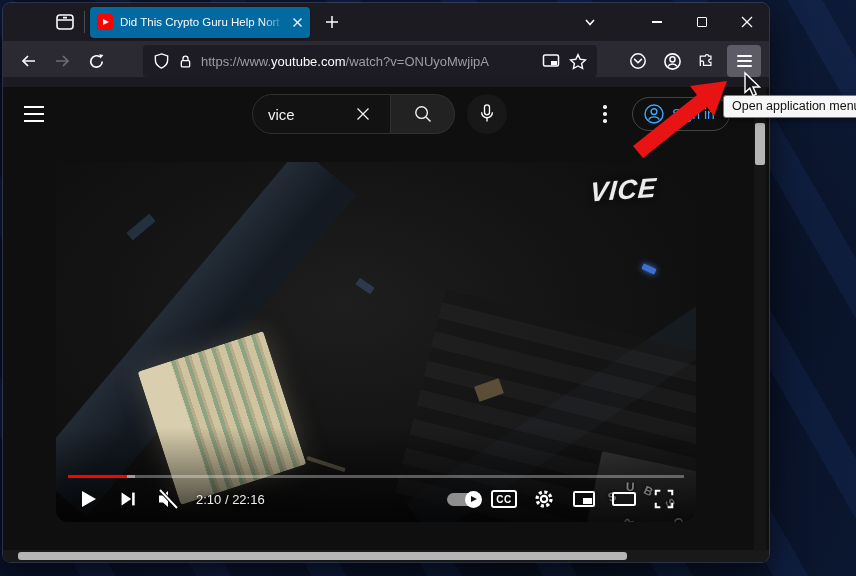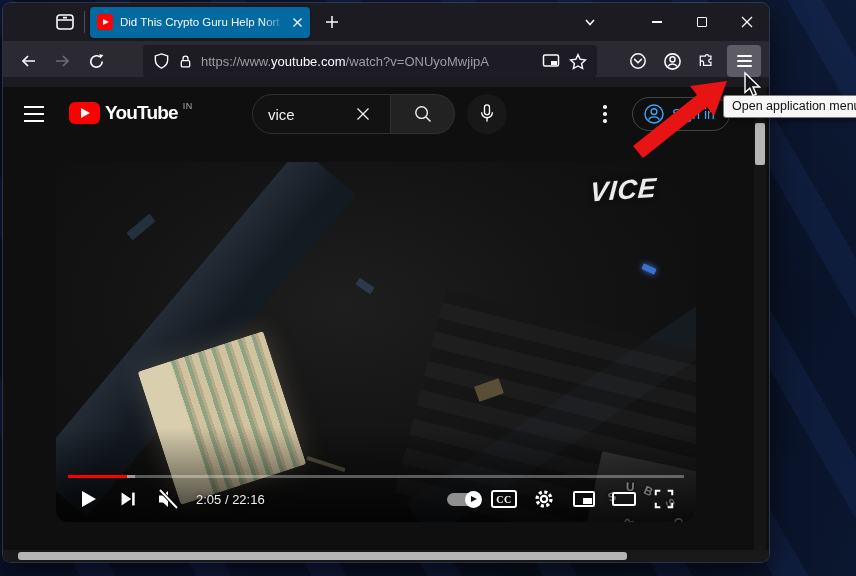--- a/index.html
+++ b/index.html
@@ -96,21 +96,21 @@
   .roof-letters span:nth-child(8){ left:50px; top:72px; transform:rotate(-52deg); }
   .roof-letters span:nth-child(9){ left:12px; top:56px; transform:rotate(-80deg); }
   .ctl-shade{ position:absolute; left:0; right:0; bottom:0; height:95px; background:linear-gradient(transparent, rgba(0,0,0,.75)); }
   .progress{ position:absolute; left:12px; right:12px; bottom:44px; height:3.5px; display:flex; }
   .prog-played{ width:59px; background:#f00; }
   .prog-buffer{ width:8px; background:rgba(255,255,255,.6); }
   .prog-rest{ flex:1; background:rgba(255,255,255,.32); }
   .controls{ position:absolute; left:12px; right:12px; bottom:4px; height:38px; display:flex; align-items:center; }
   .pc-btn{ width:40px; height:38px; display:flex; align-items:center; justify-content:center; flex:0 0 auto; }
   .time{ color:#eee; font-size:13px; margin-left:8px; white-space:nowrap; text-shadow:0 0 4px rgba(0,0,0,.8); }
-  .right-ctls{ margin-left:auto; display:flex; align-items:center;font-family:Liberation Serif, serif; }
+  .right-ctls{ margin-left:auto; display:flex; align-items:center; }
   .autoplay{ width:34px; height:13px; background:#8f8f8f; border-radius:7px; position:relative; }
   .autoplay i{ position:absolute; right:-1px; top:-2px; width:17px; height:17px; border-radius:50%; background:#fff; display:flex; align-items:center; justify-content:center; }
   .autoplay i b{ width:0; height:0; border-left:6px solid #111; border-top:3.5px solid transparent; border-bottom:3.5px solid transparent; display:block; margin-left:1px; }
   .cc-badge{ border:2px solid #fff; border-radius:3px; color:#fff; font-size:10px; font-weight:bold; padding:1.5px 3.5px; letter-spacing:.5px; }
   .mini-ico{ width:22px; height:16px; border:2px solid #fff; border-radius:2px; position:relative; }
   .mini-ico i{ position:absolute; right:1px; bottom:1px; width:9px; height:6px; background:#fff; display:block; }
   .theater-ico{ width:24px; height:14px; border:2px solid #fff; border-radius:2px; }
 
   
   .below-title{ position:absolute; left:16px; top:448px; width:722px; height:14px; overflow:hidden; }
@@ -246,27 +246,20 @@
     </div>
   </div>
 
   <div class="page">
 
     <div class="yt-header">
       <div class="yt-guide">
         <b></b>
           <b></b>
           <b></b>
-      </div>
-      <div class="yt-logo">
-        <span class="yt-logo-badge">
-            <i></i>
-          </span>
-        <span class="yt-wordmark">YouTube</span>
-        <span class="yt-country">IN</span>
       </div>
 
       <div class="yt-search">
         <div class="yt-search-field">
           <input value="vice" style="">
           <span class="yt-clear">
             <svg width="16" height="16" viewBox="0 0 16 16">
               <line x1="2.5" y1="2.5" x2="13.5" y2="13.5" stroke="#f1f1f1" stroke-width="1.2"></line>
               <line x1="13.5" y1="2.5" x2="2.5" y2="13.5" stroke="#f1f1f1" stroke-width="1.2"></line>
             </svg>
@@ -348,21 +341,21 @@
             <rect x="16.5" y="5" width="2.8" height="14" fill="#fff"></rect>
           </svg>
         </div>
         <div class="pc-btn">
           <svg width="26" height="24" viewBox="0 0 26 24">
             <polygon points="4,8.5 8,8.5 13,4 13,20 8,15.5 4,15.5" fill="#fff"></polygon>
             <line x1="5" y1="3" x2="22" y2="21" stroke="#000" stroke-width="4"></line>
             <line x1="5" y1="3" x2="22" y2="21" stroke="#fff" stroke-width="2"></line>
           </svg>
         </div>
-        <span class="time">2:05 / 22:16</span>
+        <span class="time">2:10 / 22:16</span>
 
         <div class="right-ctls">
           <div class="pc-btn">
             <span class="autoplay">
                 <i>
                   <b></b>
                 </i>
               </span>
           </div>
           <div class="pc-btn">

